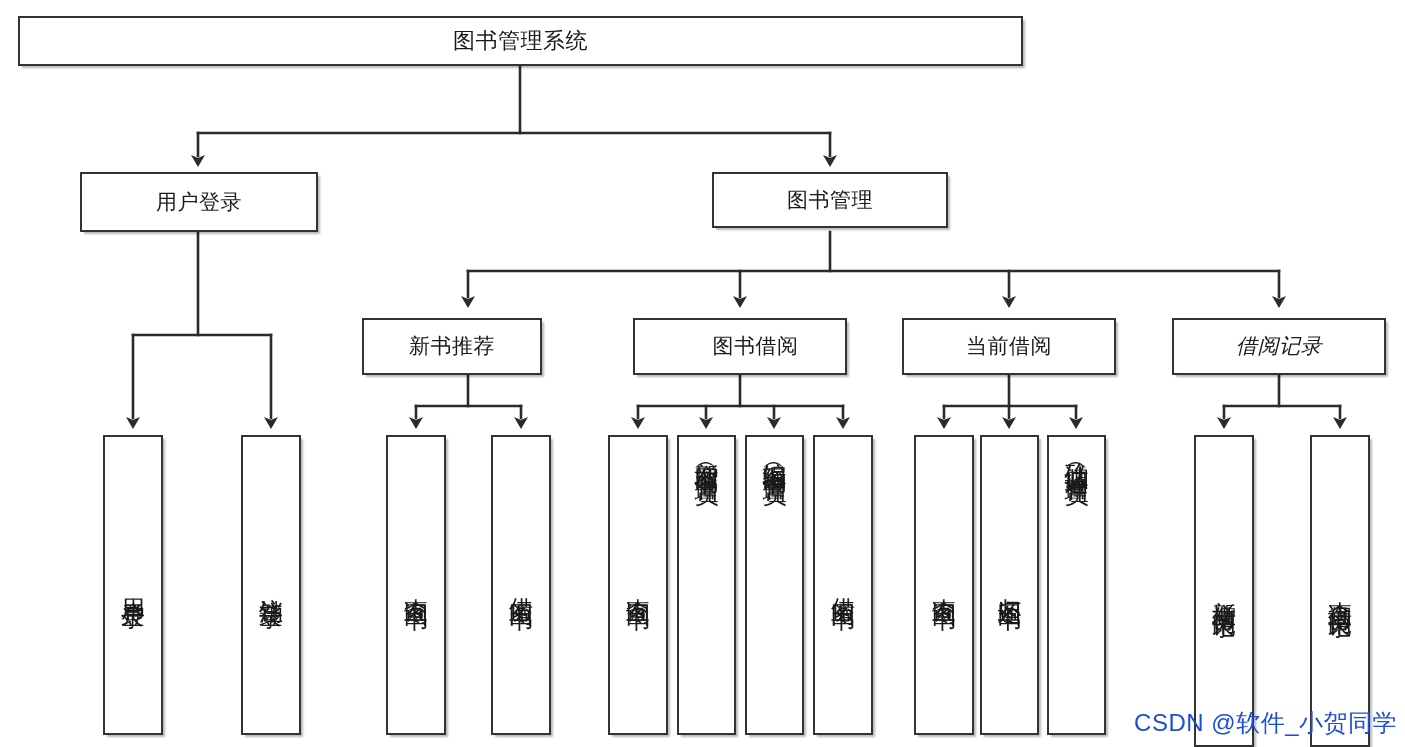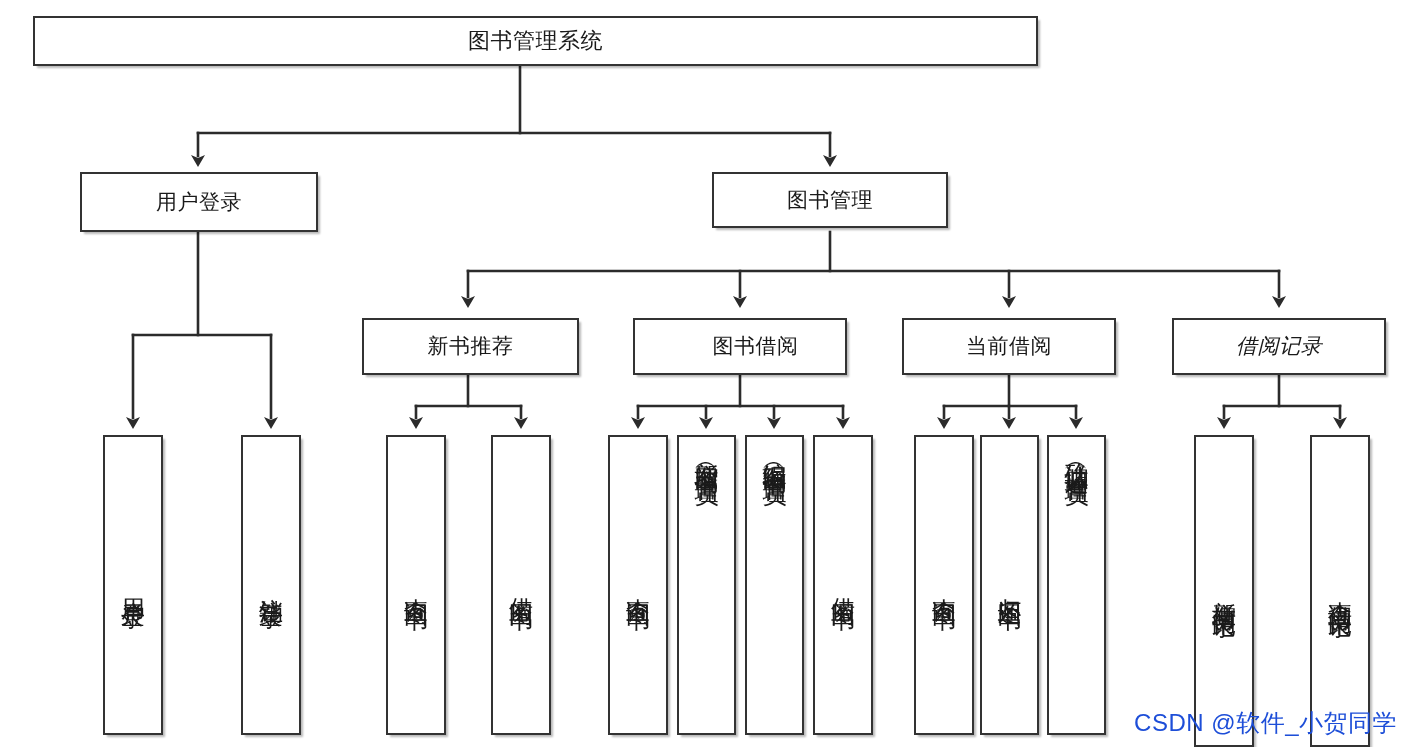--- a/index.html
+++ b/index.html
@@ -110,32 +110,32 @@
       <path d="M1009,406 L1009,418" marker-end="url(#arr)"></path>
       <path d="M1076,406 L1076,418" marker-end="url(#arr)"></path>
 
       <path d="M1279,375 L1279,406"></path>
       <path d="M1224,406 L1340,406"></path>
       <path d="M1224,406 L1224,418" marker-end="url(#arr)"></path>
       <path d="M1340,406 L1340,418" marker-end="url(#arr)"></path>
     </g>
   </svg>
 
-  <div class="node horiz root" style="left:33px;top:16px;width:1005px;height:50px;">
+  <div class="node horiz root" style="left:18px;top:16px;width:1005px;height:50px;">
     <span class="label">图书管理系统</span>
   </div>
 
   <div class="node horiz" style="left:80px;top:172px;width:238px;height:60px;">
     <span class="label">用户登录</span>
   </div>
   <div class="node horiz" style="left:712px;top:172px;width:236px;height:56px;">
     <span class="label">图书管理</span>
   </div>
 
-  <div class="node horiz" style="left:362px;top:318px;width:217px;height:57px;">
+  <div class="node horiz" style="left:362px;top:318px;width:180px;height:57px;">
     <span class="label">新书推荐</span>
   </div>
   <div class="node horiz" style="left:633px;top:318px;width:214px;height:57px;padding-left:31px;">
     <span class="label">图书借阅</span>
   </div>
   <div class="node horiz" style="left:902px;top:318px;width:214px;height:57px;">
     <span class="label">当前借阅</span>
   </div>
   <div class="node horiz" style="left:1172px;top:318px;width:214px;height:57px;font-style:italic;">
     <span class="label">借阅记录</span>

